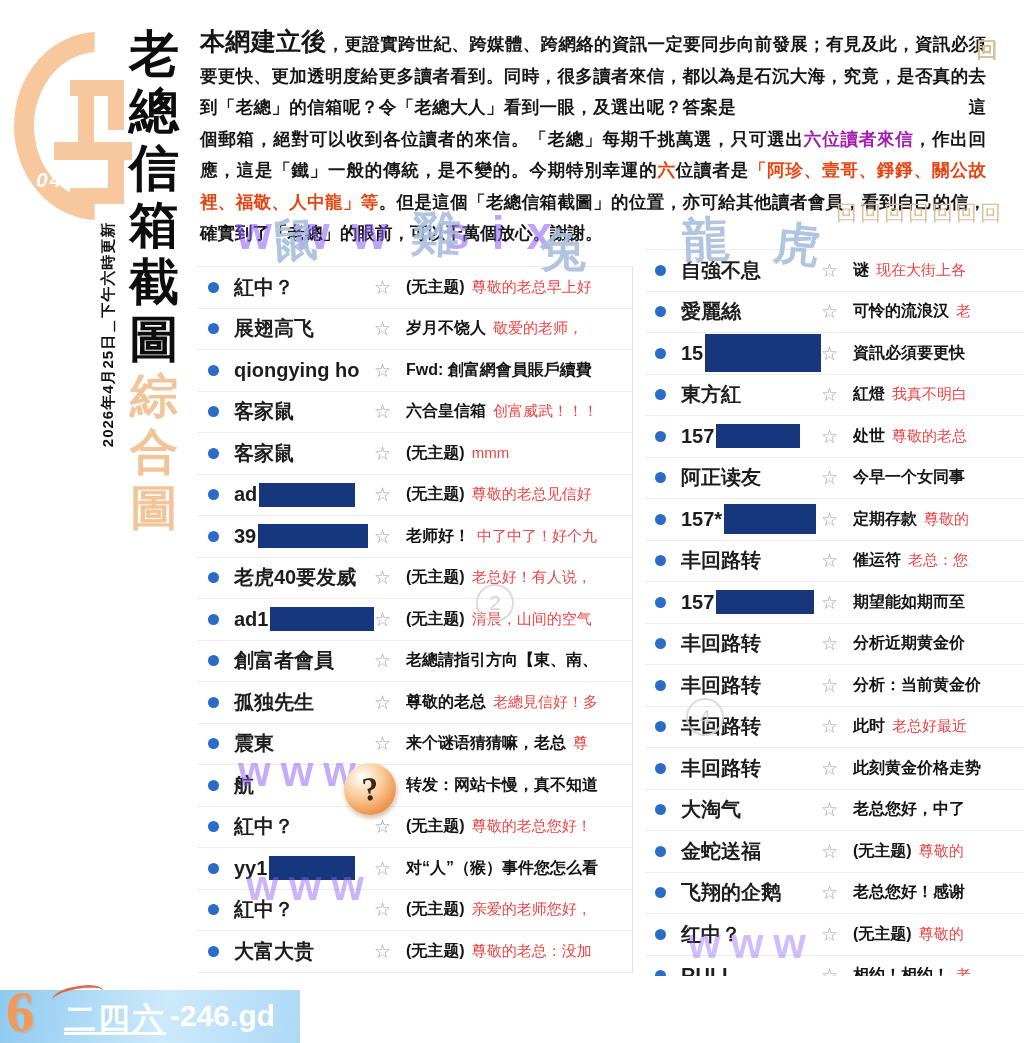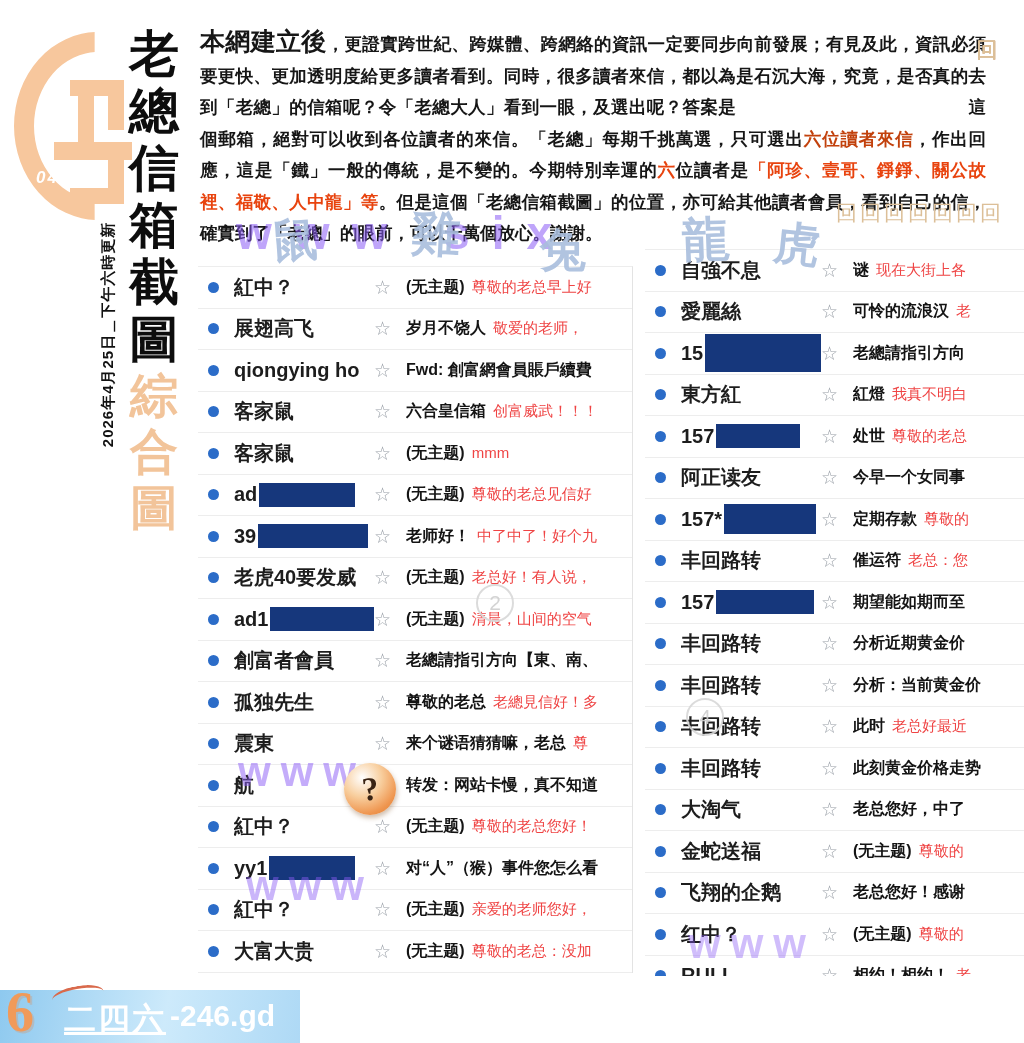--- a/index.html
+++ b/index.html
@@ -7,37 +7,37 @@
           font-family:"Liberation Sans",sans-serif;}
 
   
   .logo{position:absolute;left:12px;top:30px;width:120px;height:192px;}
   .logo .arc{position:absolute;left:2px;top:2px;width:168px;height:188px;border:20px solid #f7c79d;
              border-radius:50%;box-sizing:border-box;clip-path:inset(-2px 52% -2px -2px);}
   .logo .bar{position:absolute;background:#f7c79d;}
   .b1{left:58px;top:50px;width:54px;height:16px;} .b2{left:96px;top:50px;width:16px;height:50px;}
   .b3{left:42px;top:112px;width:78px;height:18px;} .b4{left:66px;top:66px;width:16px;height:46px;}
   .b5{left:58px;top:158px;width:54px;height:16px;} .b6{left:96px;top:130px;width:16px;height:44px;}
-  .logo .num{position:absolute;left:24px;top:138px;color:#fff;font-weight:bold;font-size:17px;
+  .logo .num{position:absolute;left:24px;top:138px;color:#fff;font-weight:bold;font-size:21px;
              letter-spacing:2px;font-style:italic;text-align:center;}
 
   
   .vtitle{position:absolute;left:118px;top:26px;width:72px;text-align:center;
           font-family:"Liberation Serif",serif;font-weight:bold;}
   .vtitle .ch{display:block;font-size:50px;line-height:57px;color:#0d0d0d;}
   .vtitle .ch.sub{color:#f2c49a;font-size:48px;line-height:56px;}
   .vdate{position:absolute;left:-8px;top:325px;width:232px;text-align:center;
          transform:rotate(-90deg);font-size:15px;font-weight:bold;color:#111;letter-spacing:1px;}
 
   
   .intro{position:absolute;left:200px;top:26px;width:786px;text-align:justify;color:#161616;
          font-family:"Liberation Serif",serif;font-weight:600;font-size:17.5px;line-height:31.5px;}
   .intro .lead{font-size:25px;font-weight:bold;}
   .intro .gap{display:inline-block;width:232px;height:1px;}
-  .intro .magenta{color:#c2410c;}
+  .intro .magenta{color:#a21caf;}
   .intro .red{color:#e8430e;}
 
   
   .meander-v{position:absolute;left:974px;top:24px;width:26px;height:200px;writing-mode:vertical-rl;
              font-size:21px;line-height:26px;color:#dcbf98;font-family:"Liberation Serif",serif;}
   .meander-h{position:absolute;left:836px;top:199px;font-size:21px;color:#dcbf98;letter-spacing:3px;
              font-family:"Liberation Serif",serif;}
 
   
   .wm{position:absolute;z-index:5;color:#8b5cf6;font-weight:bold;pointer-events:none;}
@@ -253,21 +253,21 @@
       <div class="row">
         <span class="dot"></span>
         <span class="sender">愛麗絲</span>
         <span class="star">☆</span>
         <span class="subjwrap"><span class="subj">可怜的流浪汉</span><span class="prev">老</span></span>
       </div>
       <div class="row">
         <span class="dot"></span>
         <span class="sender">15<span class="redact" style="width: 116px; height: 38px;"></span></span>
         <span class="star">☆</span>
-        <span class="subjwrap"><span class="subj">老總請指引方向</span></span>
+        <span class="subjwrap"><span class="subj">資訊必須要更快</span></span>
       </div>
       <div class="row">
         <span class="dot"></span>
         <span class="sender">東方紅</span>
         <span class="star">☆</span>
         <span class="subjwrap"><span class="subj">紅燈</span><span class="prev">我真不明白</span></span>
       </div>
       <div class="row">
         <span class="dot"></span>
         <span class="sender">157<span class="redact" style="width: 84px;"></span></span>

